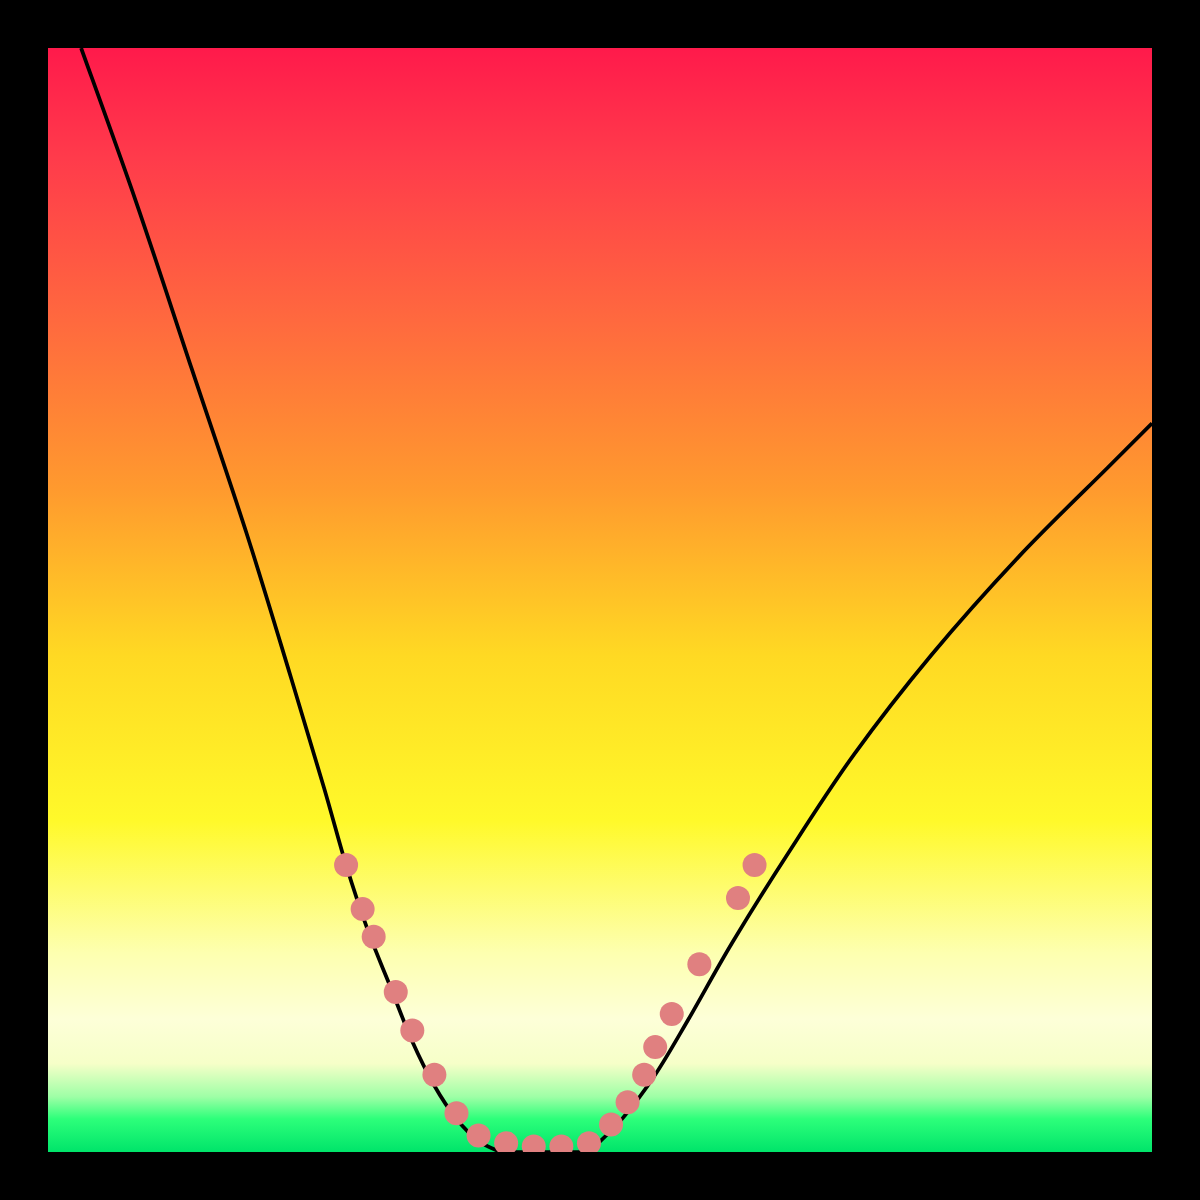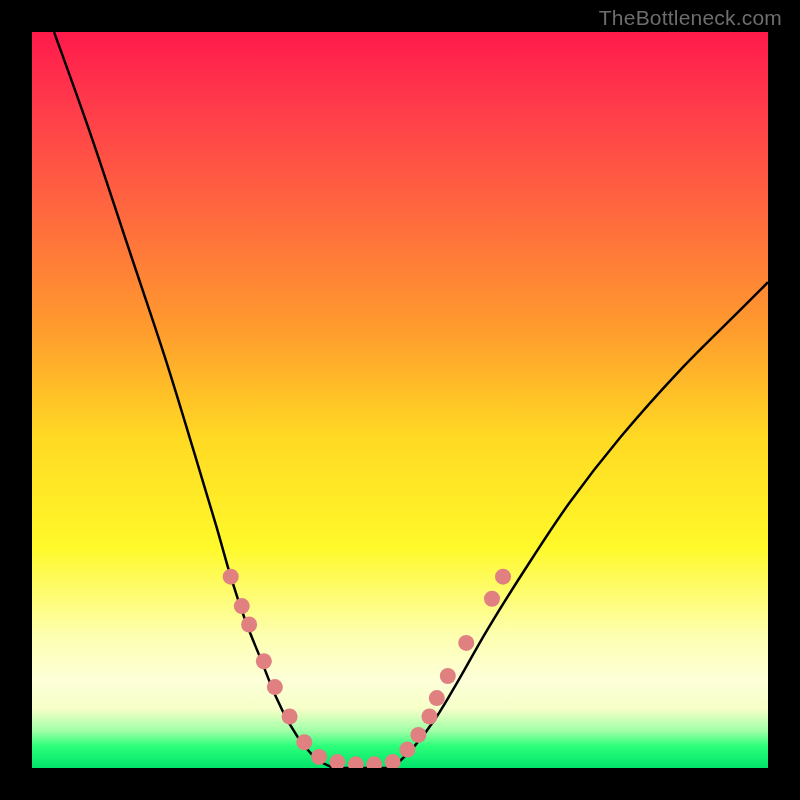--- a/index.html
+++ b/index.html
@@ -56,21 +56,20 @@
     position: absolute;
     top: 0; left: 0;
     width: 736px;
     height: 736px;
   }
 </style>
 </head>
 <body>
 
 <div class="frame">
-  <div class="watermark">TheBottleneck.com</div>
   <div class="plot-area">
     <svg class="curves" viewBox="0 0 736 736">
       <g id="curve-group">
           <path d="M 22.08 0 C 28.21333333333333 17.17333333333333, 46.61333333333334 67.46666666666661, 58.88 103.03999999999996 C 71.14666666666668 138.61333333333332, 83.41333333333334 176.64000000000004, 95.68 213.44000000000005 C 107.94666666666667 250.24000000000007, 121.44 289.49333333333334, 132.48 323.84 C 143.51999999999998 358.1866666666666, 153.33333333333331 391.3066666666666, 161.92 419.52 C 170.50666666666666 447.73333333333335, 177.86666666666667 472.26666666666665, 184 493.12 C 190.13333333333333 513.9733333333334, 193.81333333333336 528.6933333333334, 198.72000000000003 544.64 C 203.6266666666667 560.5866666666666, 208.53333333333333 575.3066666666666, 213.44 588.8 C 218.34666666666666 602.2933333333333, 223.25333333333333 613.3333333333334, 228.16 625.6 C 233.06666666666666 637.8666666666667, 237.97333333333336 651.36, 242.88000000000002 662.4 C 247.7866666666667 673.4399999999999, 252.6933333333333 683.2533333333333, 257.59999999999997 691.84 C 262.5066666666666 700.4266666666667, 267.4133333333333 707.7866666666666, 272.32 713.92 C 277.2266666666667 720.0533333333333, 282.1333333333333 724.96, 287.04 728.64 C 291.9466666666667 732.3199999999999, 299.3066666666667 734.7733333333333, 301.76 736 C 304.2133333333333 737.2266666666667, 299.3066666666667 736, 301.76 736 C 304.2133333333333 736, 311.5733333333334 736, 316.48 736 C 321.38666666666666 736, 326.29333333333335 736, 331.2 736 C 336.1066666666666 736, 341.0133333333333 736, 345.91999999999996 736 C 350.8266666666666 736, 358.18666666666667 736, 360.64 736 C 363.0933333333333 736, 356.96 739.6800000000001, 360.64 736 C 364.32 732.3199999999999, 375.36 722.5066666666667, 382.72 713.92 C 390.08000000000004 705.3333333333333, 397.44 695.52, 404.8 684.48 C 412.16 673.44, 418.29333333333335 662.4000000000001, 426.88 647.6800000000001 C 435.46666666666664 632.96, 445.28 614.56, 456.32 596.16 C 467.36 577.76, 479.62666666666667 558.1333333333333, 493.12 537.28 C 506.61333333333334 516.4266666666666, 521.3333333333333 493.12, 537.28 471.04 C 553.2266666666667 448.96000000000004, 570.4000000000001 426.88, 588.8000000000001 404.8 C 607.2 382.72, 628.0533333333333 359.4133333333333, 647.68 338.55999999999995 C 667.3066666666666 317.7066666666666, 691.8399999999999 294.4, 706.56 279.68 C 721.28 264.96000000000004, 731.0933333333334 255.14666666666662, 736 250.23999999999995" fill="none" stroke="#000" stroke-width="2.5"></path>
         </g>
       <g id="marker-group">
           <circle cx="198.72000000000003" cy="544.64" r="8" fill="#e08080"></circle>
           <circle cx="209.76" cy="574.08" r="8" fill="#e08080"></circle>
           <circle cx="217.11999999999998" cy="592.48" r="8" fill="#e08080"></circle>
           <circle cx="231.84" cy="629.28" r="8" fill="#e08080"></circle>

